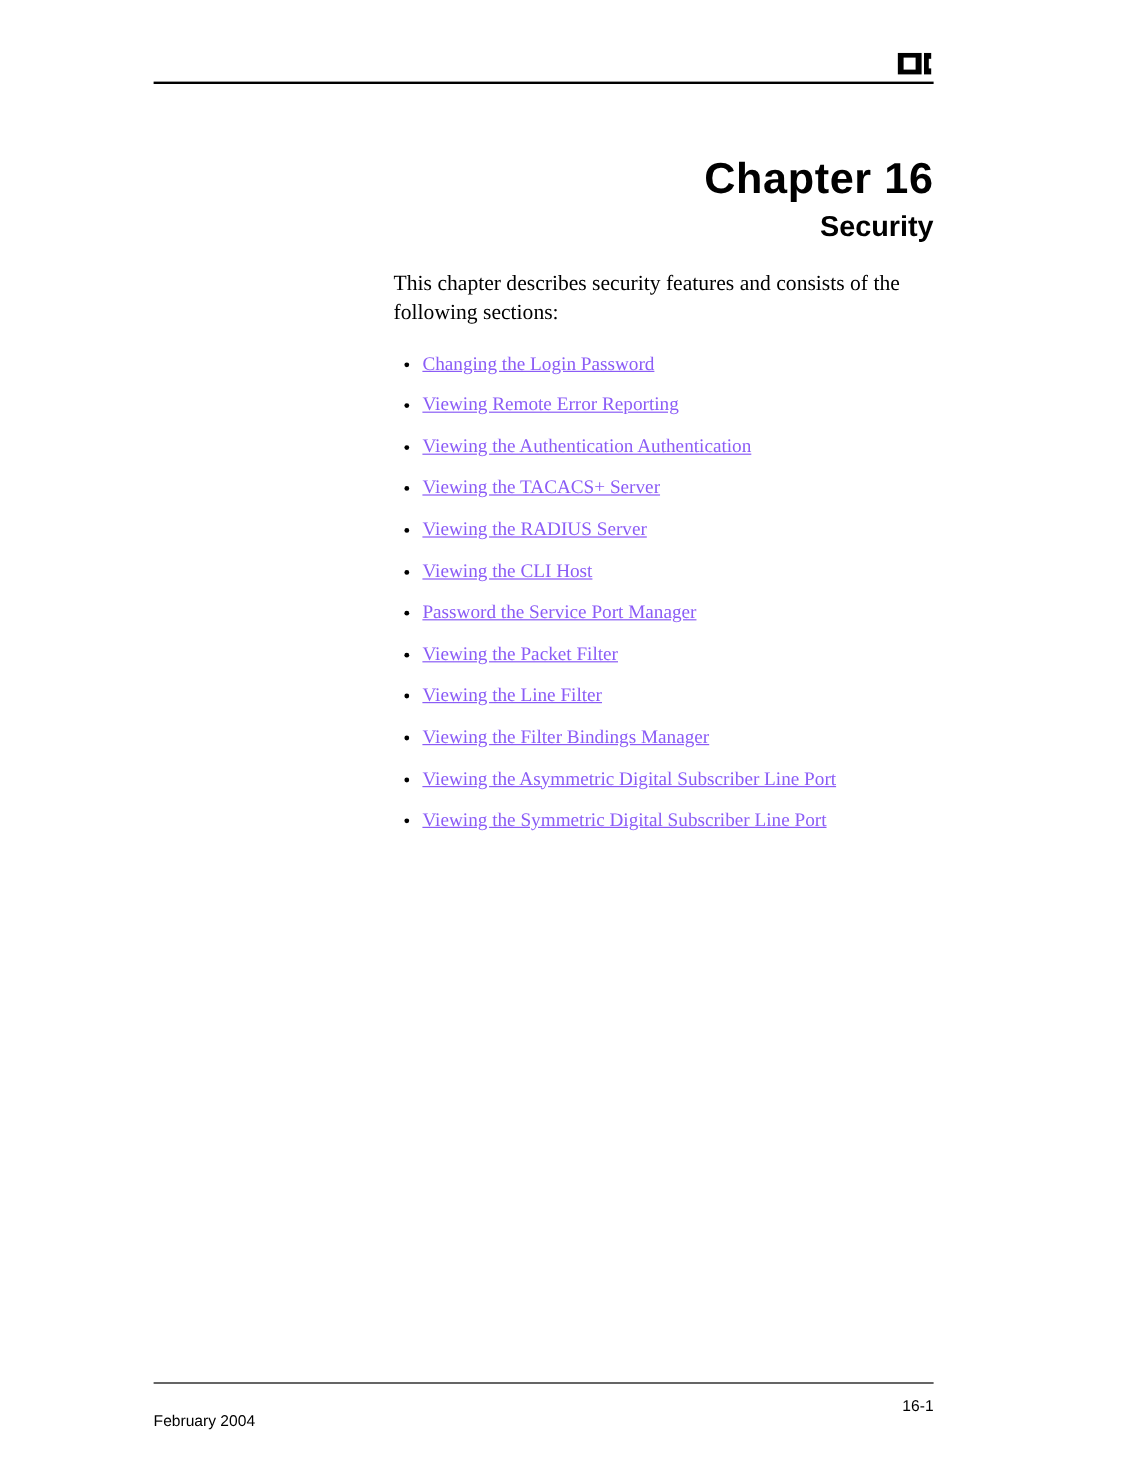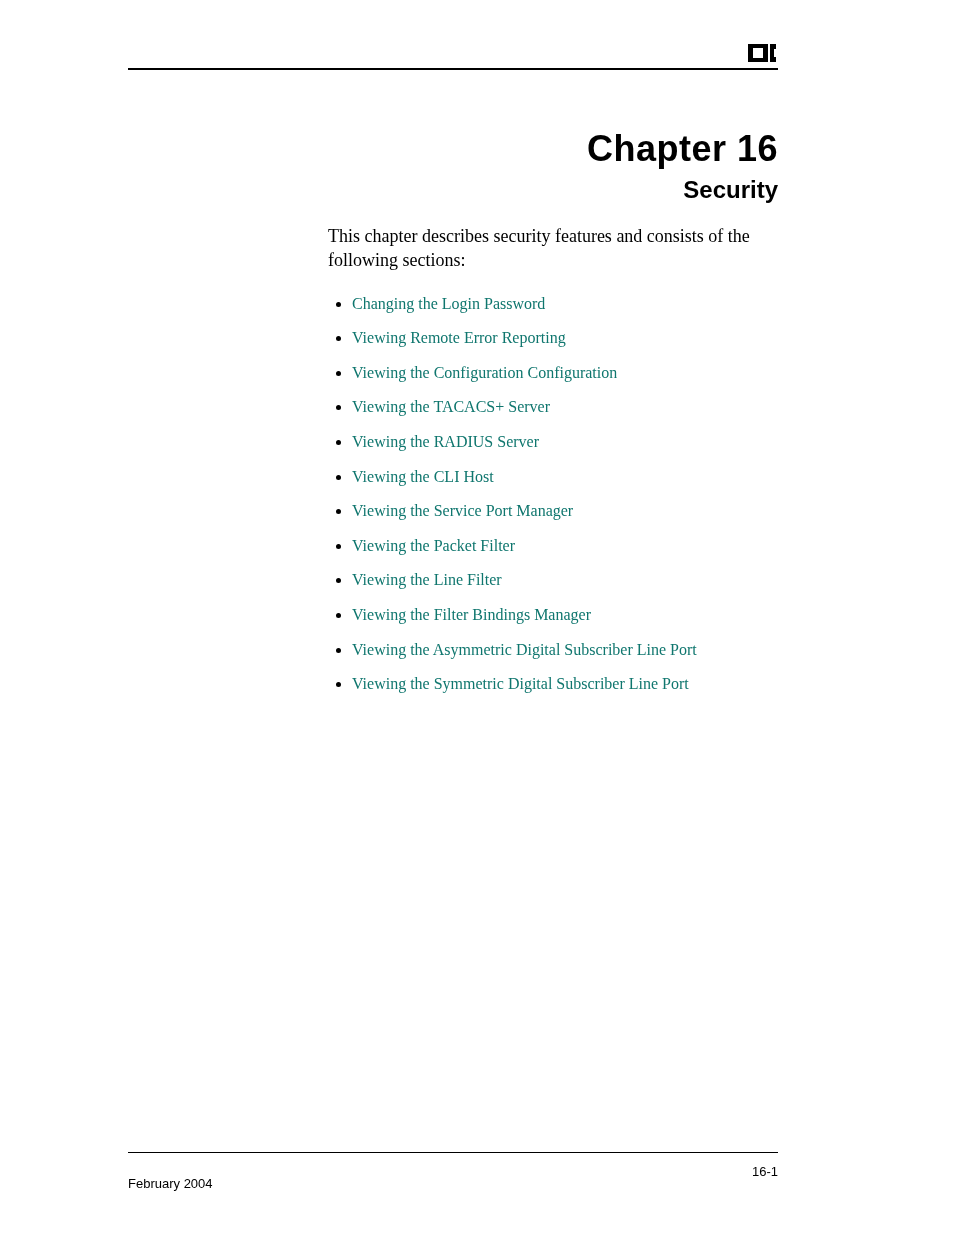--- a/index.html
+++ b/index.html
@@ -57,21 +57,22 @@
     padding-left: 24px;
     list-style: disc;
   }
   ul.links li {
     margin: 0;
     padding: 6px 0 7px 0;
     font-size: 16px;
     line-height: 1.35;
   }
   ul.links li span.lk {
-    color: #0f766e;
+    color: #8b5cf6;
+    text-decoration: underline;
     cursor: pointer;
   }
   .bottom-rule {
     position: absolute;
     left: 128px;
     right: 128px;
     bottom: 82px;
     border-top: 1px solid #000;
   }
   .footer-left {
@@ -104,25 +105,25 @@
   <div class="top-rule"></div>
 
   <div class="chapter-number">Chapter 16</div>
   <div class="chapter-title">Security</div>
 
   <div class="intro">This chapter describes security features and consists of the following sections:</div>
 
   <ul class="links">
     <li><span class="lk">Changing the Login Password</span></li>
     <li><span class="lk">Viewing Remote Error Reporting</span></li>
-    <li><span class="lk">Viewing the Configuration Configuration</span></li>
+    <li><span class="lk">Viewing the Authentication Authentication</span></li>
     <li><span class="lk">Viewing the TACACS+ Server</span></li>
     <li><span class="lk">Viewing the RADIUS Server</span></li>
     <li><span class="lk">Viewing the CLI Host</span></li>
-    <li><span class="lk">Viewing the Service Port Manager</span></li>
+    <li><span class="lk">Password the Service Port Manager</span></li>
     <li><span class="lk">Viewing the Packet Filter</span></li>
     <li><span class="lk">Viewing the Line Filter</span></li>
     <li><span class="lk">Viewing the Filter Bindings Manager</span></li>
     <li><span class="lk">Viewing the Asymmetric Digital Subscriber Line Port</span></li>
     <li><span class="lk">Viewing the Symmetric Digital Subscriber Line Port</span></li>
   </ul>
 
   <div class="bottom-rule"></div>
   <div class="footer-left">February 2004</div>
   <div class="footer-right">16-1</div>

